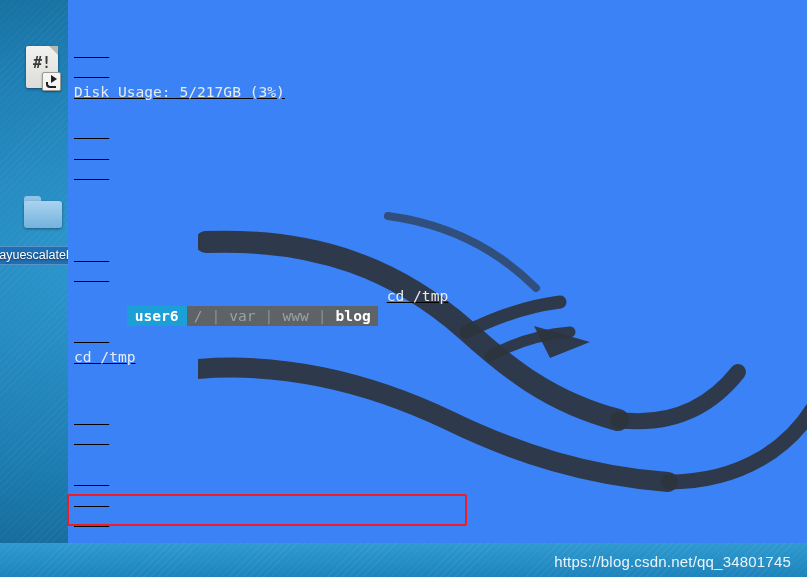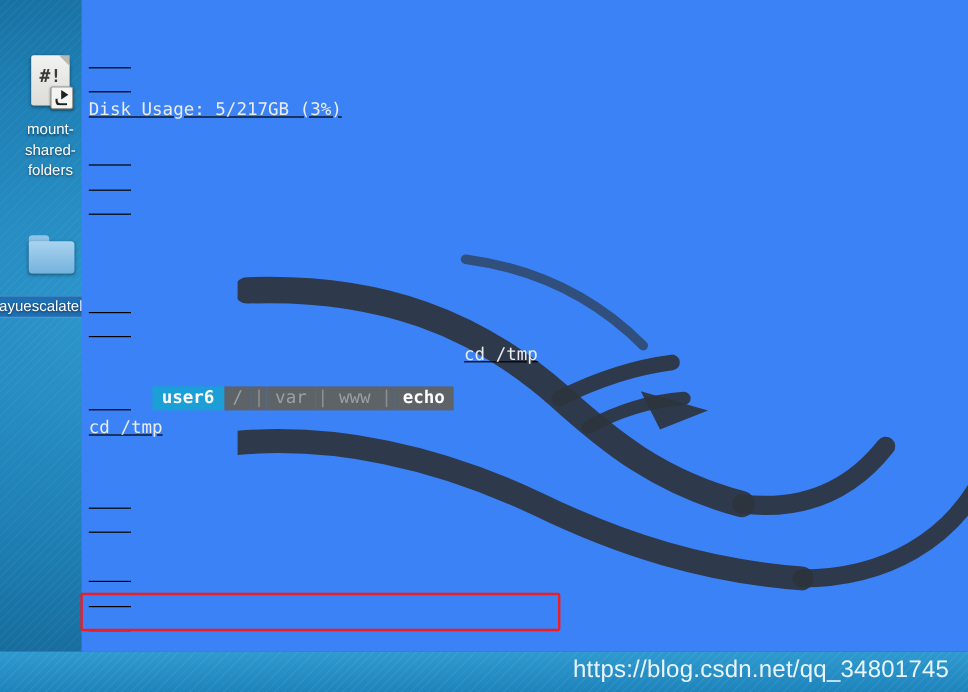--- a/index.html
+++ b/index.html
@@ -96,21 +96,21 @@
     padding:0 0 0 6px;
     font-family:"DejaVu Sans Mono",monospace;
     font-size:14.6px;line-height:20.4px;
     color:#e8eced;white-space:pre;
   }
   .row{height:20.4px;}
   .blank{height:20.4px;}
 
   
   .prompt{display:inline-block;vertical-align:top;}
-  .seg{display:inline-block;vertical-align:top;height:20.4px;line-height:20.4px;margin-top:16px;}
+  .seg{display:inline-block;vertical-align:top;height:20.4px;line-height:20.4px;}
   .seg-user{background:#1c9fd6;color:#ffffff;font-weight:bold;padding:0 8px;}
   .seg-path{background:#5d6366;color:#cfd4d6;padding:0 7px;}
   .seg-path.dim{color:#9aa1a4;}
   .seg-path.bold{color:#ffffff;font-weight:bold;}
   .seg-sep{background:#5d6366;color:#8b9295;padding:0 2px;}
   .cmd{padding-left:9px;color:#e8eced;}
 
   
   #redbox{
     position:absolute;left:67px;top:494px;width:396px;height:28px;
@@ -122,35 +122,34 @@
     position:absolute;left:0;bottom:0;width:807px;height:34px;
     background:
       repeating-linear-gradient(135deg,
         rgba(255,255,255,.05) 0px, rgba(255,255,255,.05) 1px,
         rgba(0,0,0,0) 1px, rgba(0,0,0,0) 5px),
       linear-gradient(180deg,#2f9ad0 0%,#1d84bb 100%);
   }
   #wmtext{
     position:absolute;right:16px;bottom:7px;
     font-family:"Liberation Sans",sans-serif;
-    font-size:20px;color:#eaf5fb;letter-spacing:.2px;
+    font-size:15px;color:#eaf5fb;letter-spacing:.2px;
   }
 </style>
 </head>
 <body>
 
 <div id="desktop"></div>
 
 <div class="dicon" id="icon-script">
   <div class="glyphwrap">
     <div class="sheet"></div>
     <div class="shbang">#!</div>
     <div class="linkarrow"></div>
   </div>
-  <div>mount-shared-folders</div>
 </div>
 
 <div class="dicon" id="icon-folder">
   <div class="glyphwrap">
     <div class="folder">
         <div class="tab"></div>
         <div class="body"></div>
       </div>
   </div>
   <div class="lbl-selected">dayuescalatelinux</div>
@@ -173,21 +172,21 @@
   <div id="termtext">
 
     
     <div class="row"><span>Disk Usage: 5/217GB (3%)</span></div>
     
     
     <div class="blank"></div>
 
     
     <div class="row"><span class="prompt">
-      <span class="seg seg-user">user6</span><span class="seg seg-path dim">/</span><span class="seg seg-sep">|</span><span class="seg seg-path dim">var</span><span class="seg seg-sep">|</span><span class="seg seg-path dim">www</span><span class="seg seg-sep">|</span><span class="seg seg-path bold">echo</span></span><span class="cmd">cd /tmp</span></div>
+      <span class="seg seg-user">user6</span><span class="seg seg-path dim">/</span><span class="seg seg-sep">|</span><span class="seg seg-path dim">var</span><span class="seg seg-sep">|</span><span class="seg seg-path dim">www</span><span class="seg seg-sep">|</span><span class="seg seg-path bold">blog</span></span><span class="cmd">cd /tmp</span></div>
     <div class="row"><span>cd /tmp</span></div>
 
     
     
 
     
     
     
 
     

